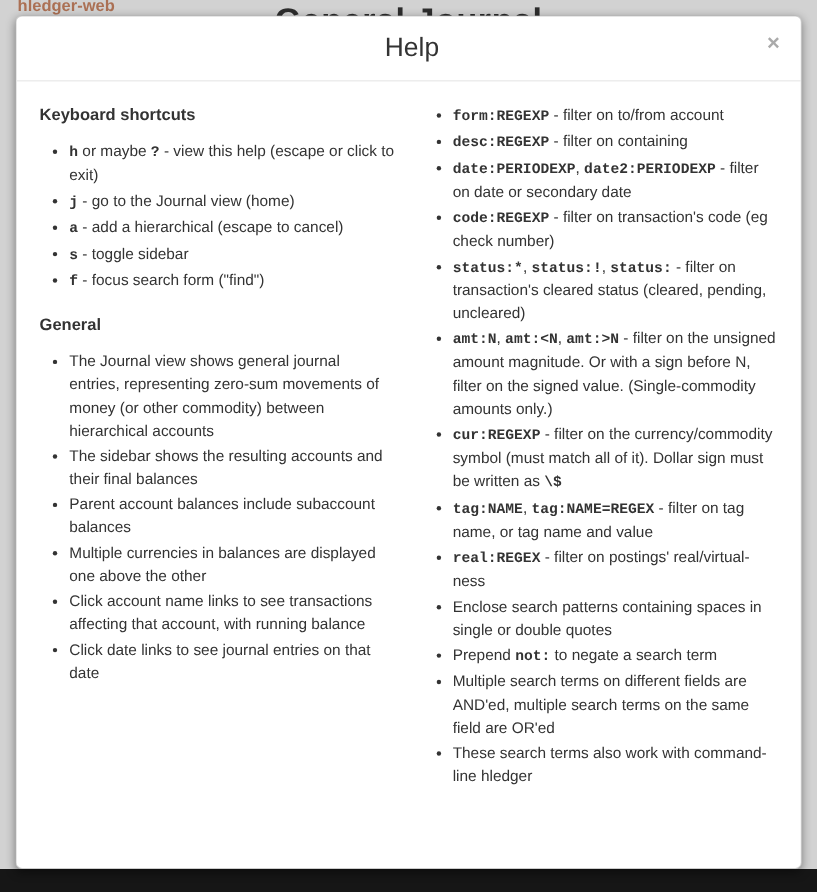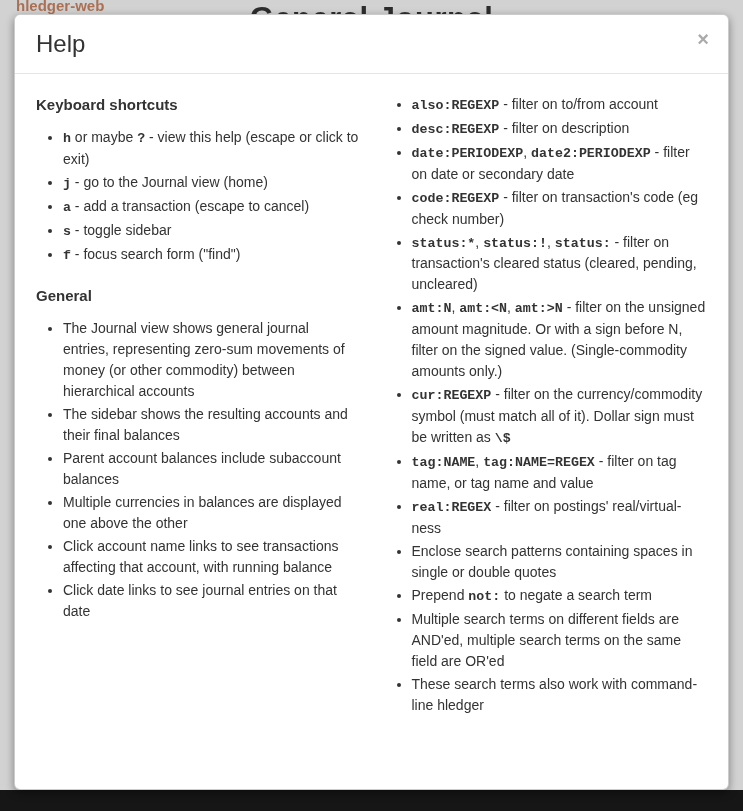--- a/index.html
+++ b/index.html
@@ -49,21 +49,21 @@
     border-radius:6px;
     box-shadow:0 3px 9px rgba(0,0,0,.4);
     overflow:hidden;
   }
   .modal-header{
     padding:15px 15px 14px 21px;
     border-bottom:1px solid var(--header-border);
     position:relative;
   }
   .modal-title{
-    margin:0;font-size:24px;font-weight:500;line-height:1.2;color:var(--text);
+    margin:0;font-size:24px;font-weight:500;line-height:1.2;color:var(--text);text-align:center;
   }
   .close{
     position:absolute;top:12px;right:15px;
     font-size:20px;font-weight:bold;line-height:1;
     color:var(--close);
     cursor:pointer;
     background:none;border:none;padding:2px 4px;
   }
   .modal-body{
     padding:20px 21px;
@@ -98,38 +98,38 @@
   <div class="modal-header">
     <button class="close">×</button>
     <h2 class="modal-title">Help</h2>
   </div>
   <div class="modal-body">
     <div class="col">
         <h4>Keyboard shortcuts</h4>
         <ul>
           <li><code>h</code><span> or maybe </span><code>?</code><span> - view this help (escape or click to exit)</span></li>
           <li><code>j</code><span> - go to the Journal view (home)</span></li>
-          <li><code>a</code><span> - add a transaction (escape to cancel)</span></li>
+          <li><code>a</code><span> - add a hierarchical (escape to cancel)</span></li>
           <li><code>s</code><span> - toggle sidebar</span></li>
           <li><code>f</code><span> - focus search form ("find")</span></li>
         </ul>
         <h4>General</h4>
         <ul>
           <li><span>The Journal view shows general journal entries, representing zero-sum movements of money (or other commodity) between hierarchical accounts</span></li>
           <li><span>The sidebar shows the resulting accounts and their final balances</span></li>
           <li><span>Parent account balances include subaccount balances</span></li>
           <li><span>Multiple currencies in balances are displayed one above the other</span></li>
           <li><span>Click account name links to see transactions affecting that account, with running balance</span></li>
           <li><span>Click date links to see journal entries on that date</span></li>
         </ul>
       </div>
     <div class="col">
         <ul>
-          <li><code>also:REGEXP</code><span> - filter on to/from account</span></li>
-          <li><code>desc:REGEXP</code><span> - filter on description</span></li>
+          <li><code>form:REGEXP</code><span> - filter on to/from account</span></li>
+          <li><code>desc:REGEXP</code><span> - filter on containing</span></li>
           <li><code>date:PERIODEXP</code><span>, </span><code>date2:PERIODEXP</code><span> - filter on date or secondary date</span></li>
           <li><code>code:REGEXP</code><span> - filter on transaction's code (eg check number)</span></li>
           <li><code>status:*</code><span>, </span><code>status:!</code><span>, </span><code>status:</code><span> - filter on transaction's cleared status (cleared, pending, uncleared)</span></li>
           <li><code>amt:N</code><span>, </span><code>amt:&lt;N</code><span>, </span><code>amt:&gt;N</code><span> - filter on the unsigned amount magnitude. Or with a sign before N, filter on the signed value. (Single-commodity amounts only.)</span></li>
           <li><code>cur:REGEXP</code><span> - filter on the currency/commodity symbol (must match all of it). Dollar sign must be written as </span><code>\$</code></li>
           <li><code>tag:NAME</code><span>, </span><code>tag:NAME=REGEX</code><span> - filter on tag name, or tag name and value</span></li>
           <li><code>real:REGEX</code><span> - filter on postings' real/virtual-ness</span></li>
           <li><span>Enclose search patterns containing spaces in single or double quotes</span></li>
           <li><span>Prepend </span><code>not:</code><span> to negate a search term</span></li>
           <li><span>Multiple search terms on different fields are AND'ed, multiple search terms on the same field are OR'ed</span></li>

